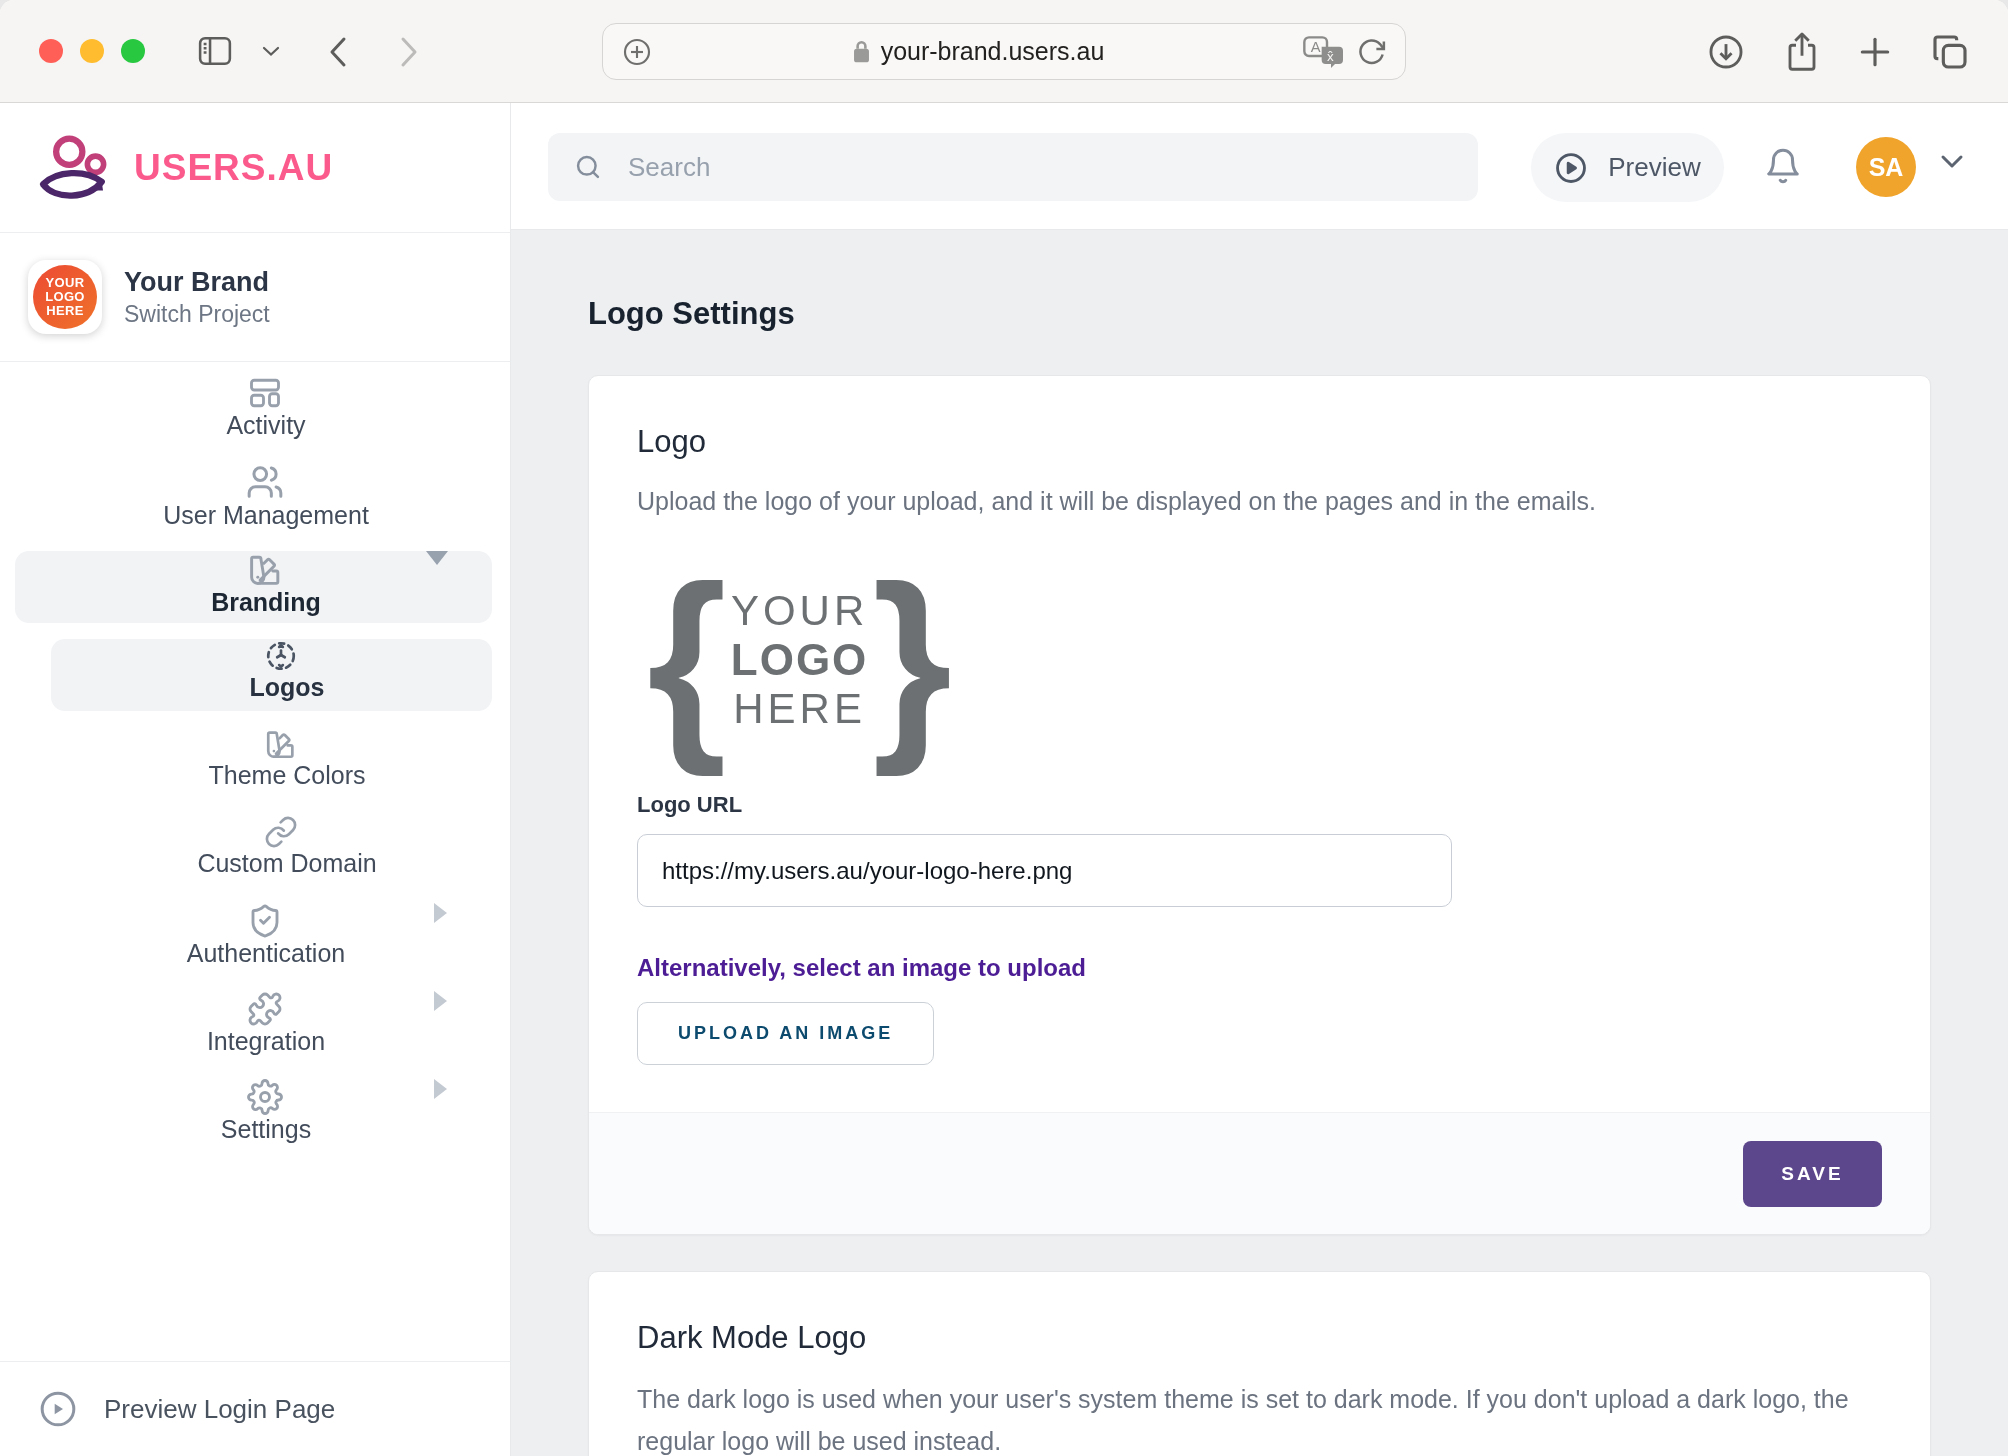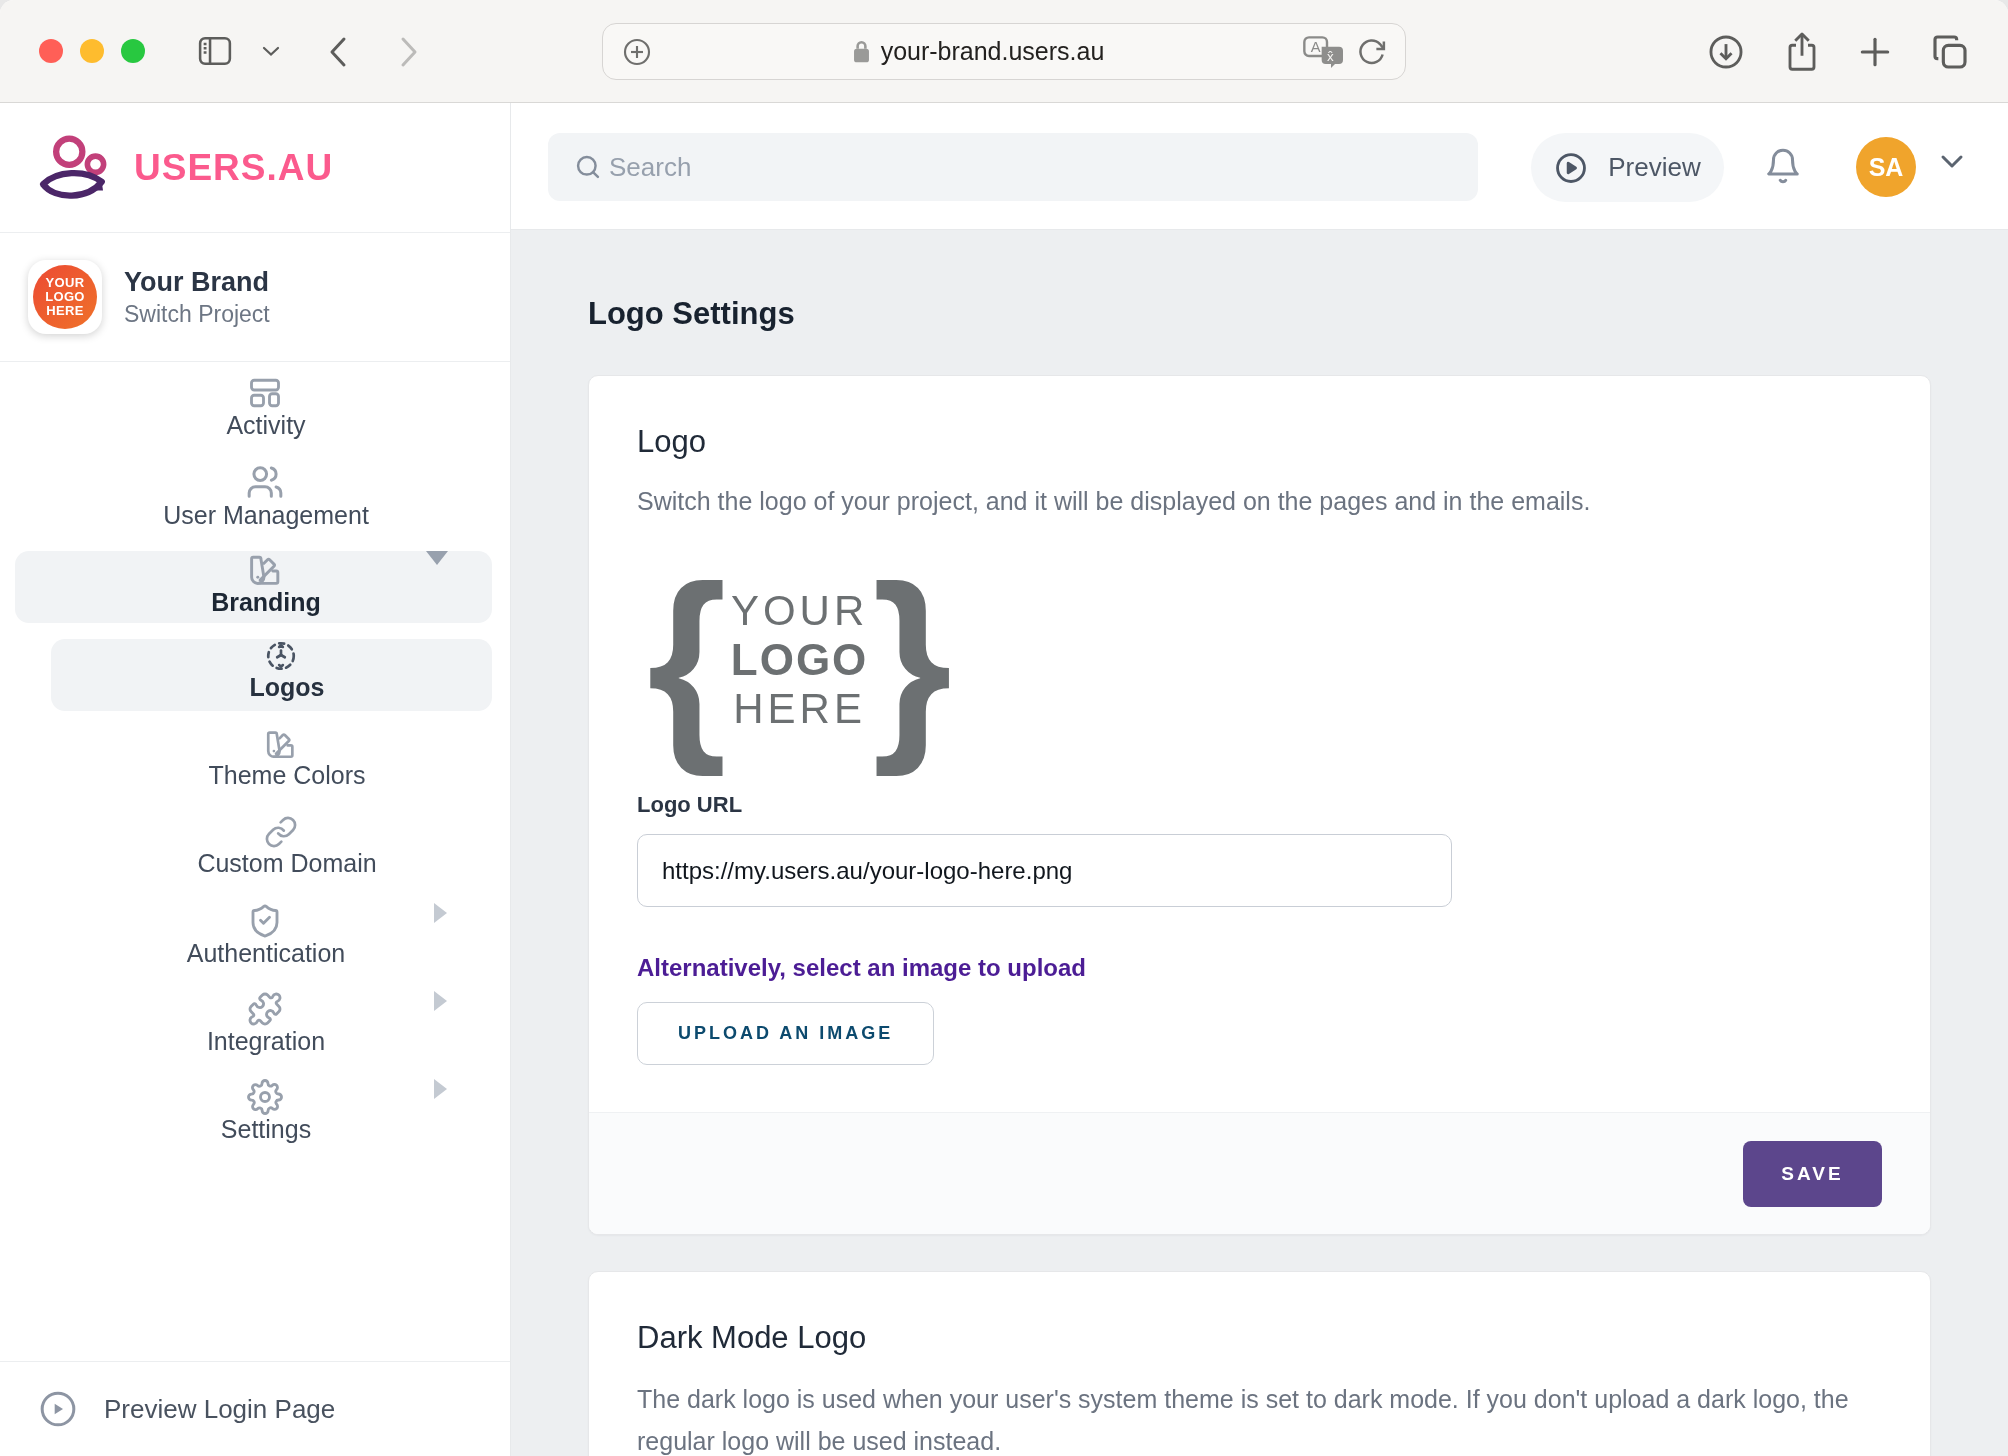--- a/index.html
+++ b/index.html
@@ -66,21 +66,21 @@
     border-top:10px solid transparent; border-bottom:10px solid transparent;
     border-left:13px solid #c4cad2; }
   .side-footer { position:absolute; left:0; right:0; bottom:0; height:95px;
     border-top:1px solid #eceef0; display:flex; align-items:center; gap:26px;
     padding-left:38px; cursor:pointer; }
   .side-footer .flabel { font-size:26px; font-weight:500; color:#49525f; }
 
   
   .topbar { height:127px; flex-shrink:0; background:#fff; border-bottom:1px solid #e7e9eb; position:relative; }
   .search { position:absolute; left:37px; top:30px; width:930px; height:68px;
-    background:#f2f4f6; border-radius:12px; display:flex; align-items:center; gap:5px; padding:0 26px; }
+    background:#f2f4f6; border-radius:12px; display:flex; align-items:center; gap:24px; padding:0 26px; }
   .search input { flex:1; border:none; outline:none; background:transparent;
     font-size:26px; color:#2b3545; font-family:"Liberation Sans",sans-serif; }
   .search input::placeholder { color:#97a0ad; }
   .preview-btn { position:absolute; left:1020px; top:30px; width:193px; height:69px;
     border-radius:35px; background:#f4f6f8; border:none; display:flex; align-items:center;
     justify-content:center; gap:20px; cursor:pointer; color:#4d5766; }
   .preview-btn .plabel { font-size:26px; color:#4d5766; }
   .bell { position:absolute; left:1253px; top:44px; color:#848d9b; cursor:pointer; }
   .avatar { position:absolute; left:1345px; top:34px; width:60px; height:60px; border-radius:50%;
     background:#f0a42c; color:#fff; font-size:25px; font-weight:700;
@@ -397,21 +397,21 @@
             </svg>
         </span>
       </div>
 
       <div class="content">
         <h1 class="page-title">Logo Settings</h1>
 
         <div class="card">
           <div class="card-body">
             <h2>Logo</h2>
-            <p class="desc">Switch the logo of your project, and it will be displayed on the pages and in the emails.</p>
+            <p class="desc">Upload the logo of your upload, and it will be displayed on the pages and in the emails.</p>
 
             <div class="ph-logo">
               <span class="brace">{</span>
               <span class="ph-text">
                 <span class="ph-l">YOUR</span>
                 <span class="ph-b">LOGO</span>
                 <span class="ph-l">HERE</span>
               </span>
               <span class="brace">}</span>
             </div>

